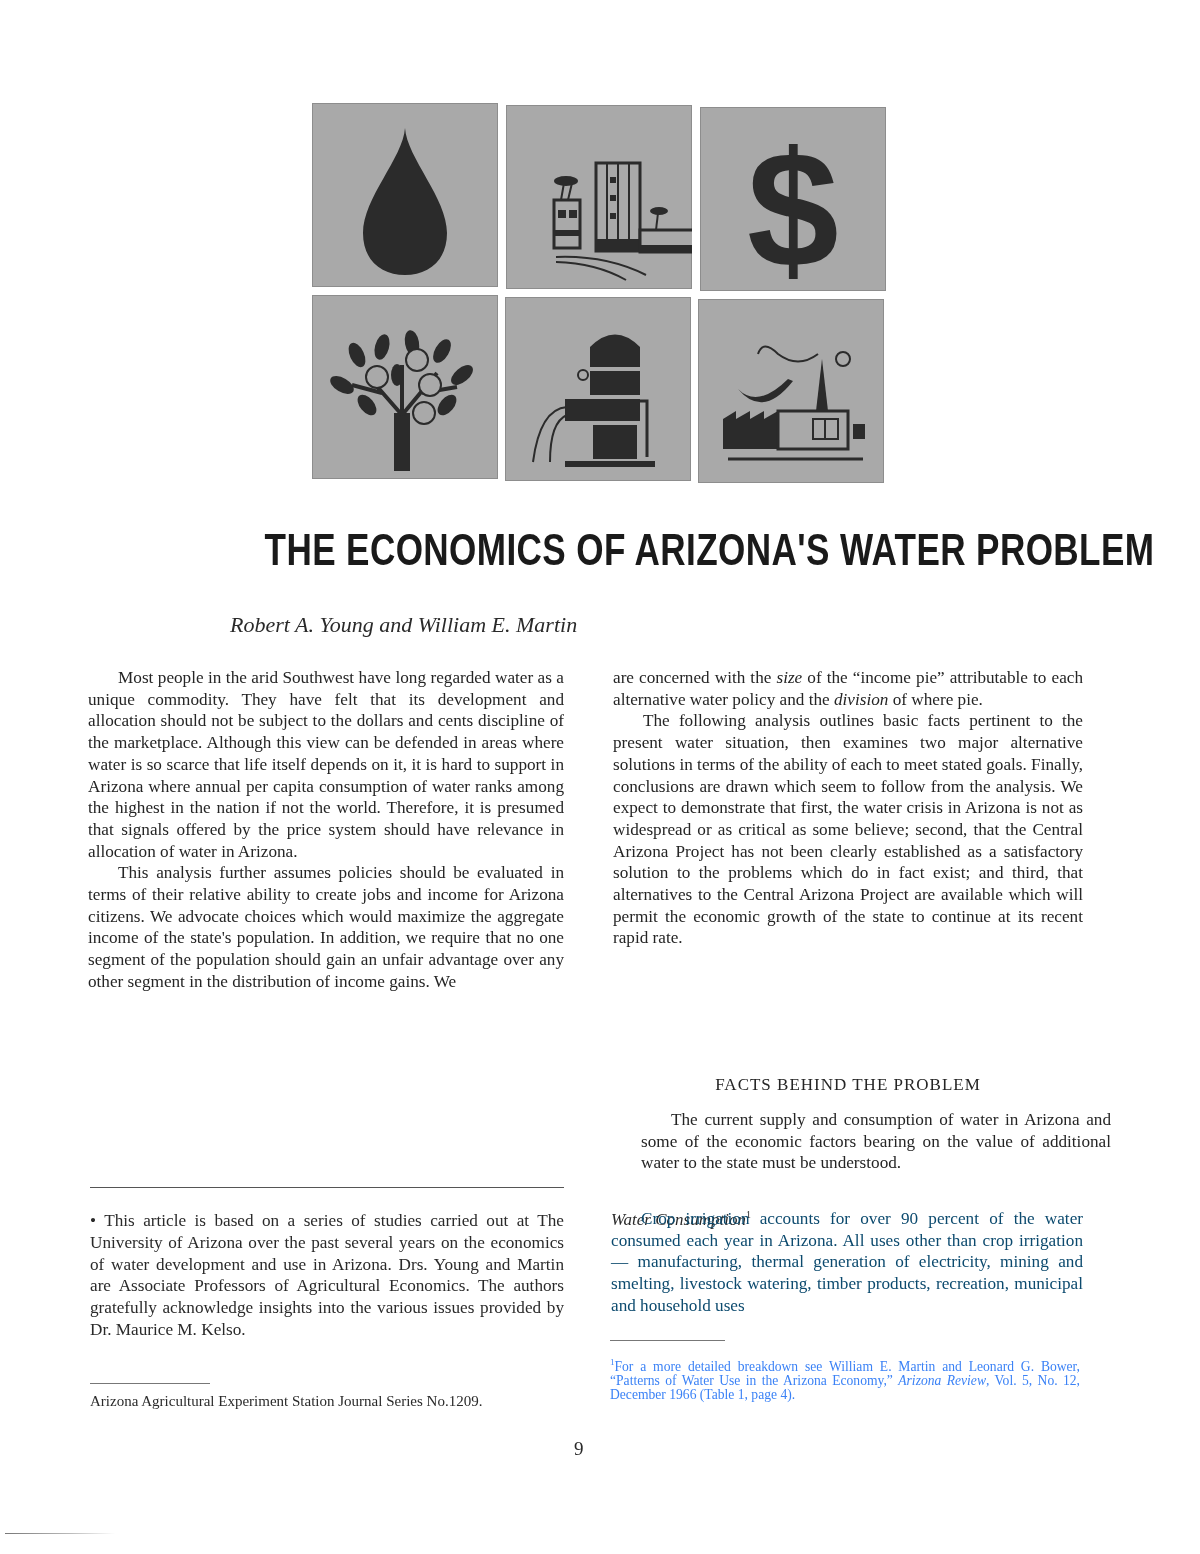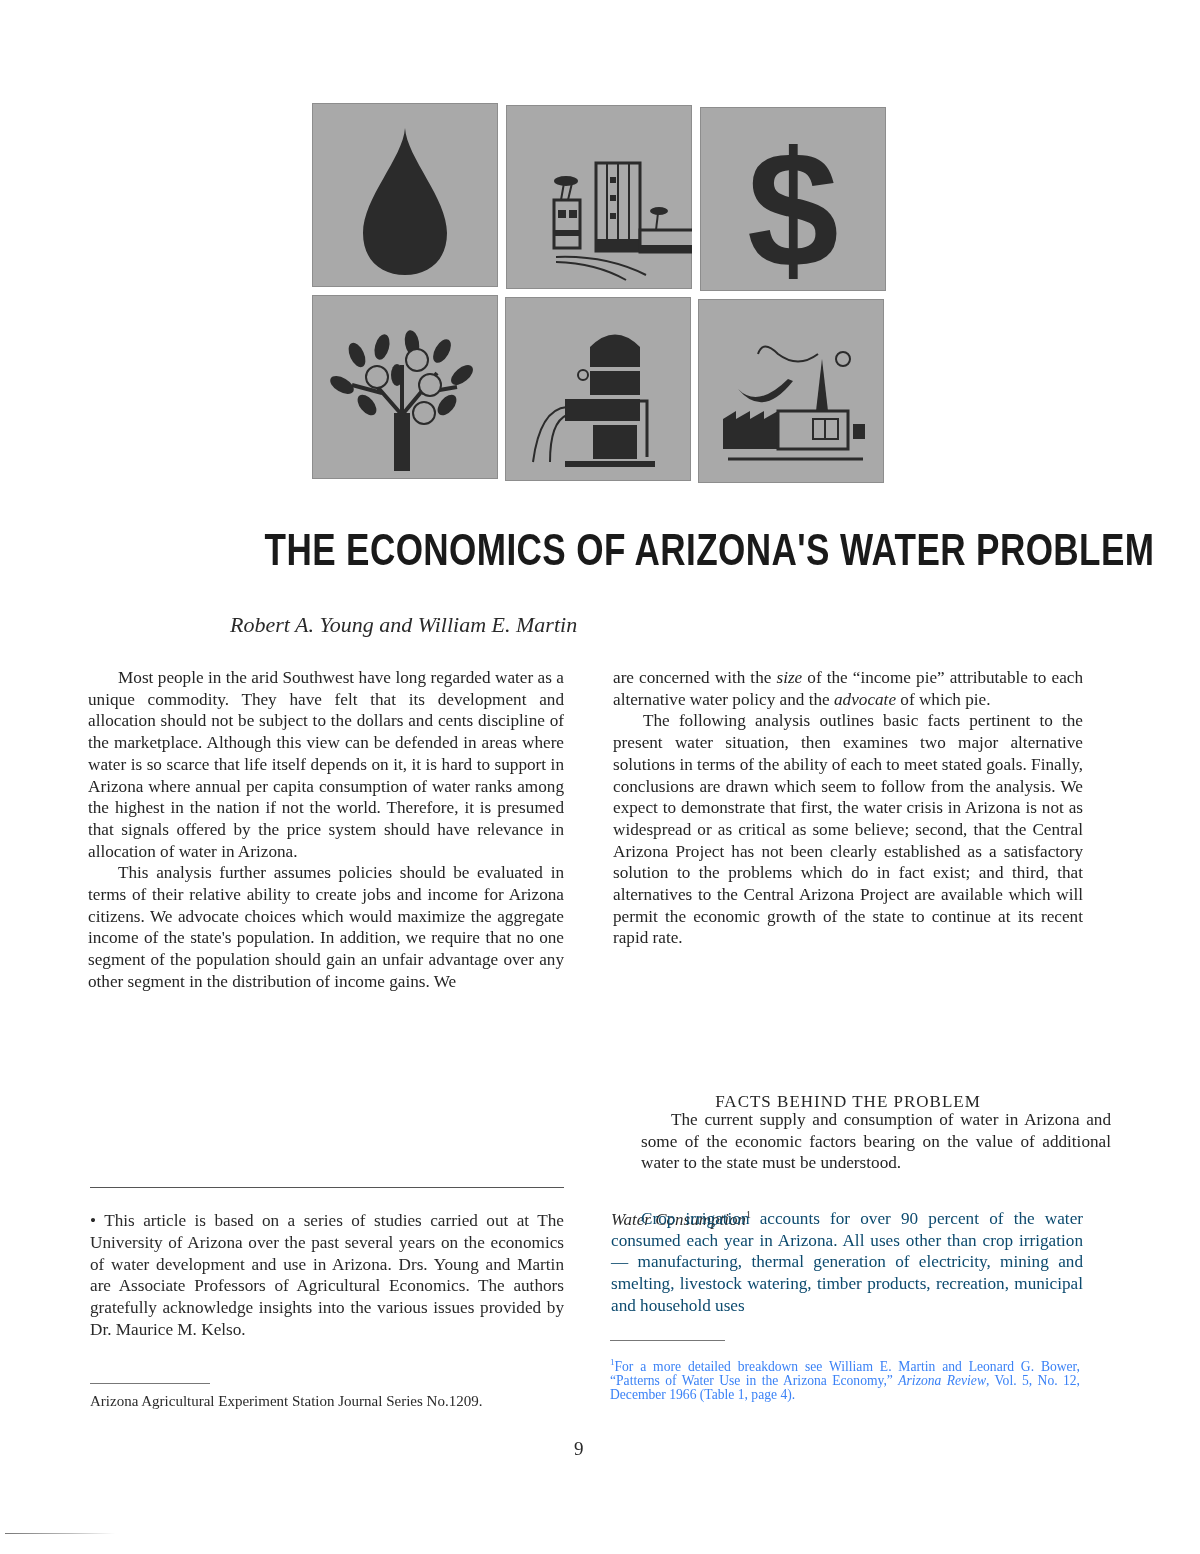--- a/index.html
+++ b/index.html
@@ -26,21 +26,21 @@
     .col p.noindent { text-indent: 0; }
 
     .rule { position: absolute; height: 1px; background: #555; }
     .rule-left { left: 90px; top: 1187px; width: 474px; }
     .rule-note { left: 90px; top: 1383px; width: 120px; background: #777; }
     .rule-right { left: 610px; top: 1340px; width: 115px; background: #777; }
 
     .footnote-left { position: absolute; left: 90px; top: 1210px; width: 474px; font-size: 17.2px; line-height: 21.8px; text-align: justify; color: #2a2a2a; }
     .series-line { position: absolute; left: 90px; top: 1393px; font-size: 15px; color: #2a2a2a; }
 
-    .section-heading { position: absolute; left: 613px; top: 1075px; width: 470px; text-align: center; font-size: 17px; letter-spacing: 1px; color: #252525; margin-top: 17px; }
+    .section-heading { position: absolute; left: 613px; top: 1075px; width: 470px; text-align: center; font-size: 17px; letter-spacing: 1px; color: #252525; }
     .facts-para { position: absolute; left: 613px; top: 1109px; width: 470px; font-size: 17.2px; line-height: 21.7px; text-align: justify; text-indent: 30px; color: #252525; margin-left: 28px; }
     .subhead { position: absolute; left: 611px; top: 1178px; font-style: italic; font-size: 17px; color: #2a2a2a; margin-top: 31px; }
     .subhead sup { font-size: 10px; font-style: normal; }
     .consumption-para { position: absolute; left: 611px; top: 1168px; width: 472px; font-size: 17.2px; line-height: 21.7px; text-align: justify; text-indent: 30px; color: #0c4a6e; margin-top: 40px; }
     .footnote-right { position: absolute; left: 610px; top: 1355px; width: 470px; font-size: 13.6px; line-height: 14.2px; text-align: justify; color: #3b82f6; }
     .footnote-right sup { font-size: 9px; }
     .page-number { position: absolute; left: 574px; top: 1438px; font-size: 19px; color: #2a2a2a; }
     .scan-mark { position: absolute; left: 5px; top: 1533px; width: 110px; height: 1px; background: linear-gradient(to right, #777, #bbb 60%, transparent); }
   </style>
 </head>
@@ -140,21 +140,21 @@
   <p>Most people in the arid Southwest have long regarded water as a unique commodity. They have felt that its development and allocation should not be subject to the dollars and cents discipline of the marketplace. Although this view can be defended in areas where water is so scarce that life itself depends on it, it is hard to support in Arizona where annual per capita consumption of water ranks among the highest in the nation if not the world. Therefore, it is presumed that signals offered by the price system should have relevance in allocation of water in Arizona.</p>
   <p>This analysis further assumes policies should be evaluated in terms of their relative ability to create jobs and income for Arizona citizens. We advocate choices which would maximize the aggregate income of the state's population. In addition, we require that no one segment of the population should gain an unfair advantage over any other segment in the distribution of income gains. We</p>
 </div>
 
 <div class="rule rule-left"></div>
 <div class="footnote-left">• This article is based on a series of studies carried out at The University of Arizona over the past several years on the economics of water development and use in Arizona. Drs. Young and Martin are Associate Professors of Agricultural Economics. The authors gratefully acknowledge insights into the various issues provided by Dr. Maurice M. Kelso.</div>
 <div class="rule rule-note"></div>
 <div class="series-line">Arizona Agricultural Experiment Station Journal Series No.1209.</div>
 
 <div class="col col-right">
-  <p class="noindent"><span>are concerned with the </span><i>size</i><span> of the “income pie” attributable to each alternative water policy and the </span><i>advocate</i><span> of which pie.</span></p>
+  <p class="noindent"><span>are concerned with the </span><i>size</i><span> of the “income pie” attributable to each alternative water policy and the </span><i>division</i><span> of where pie.</span></p>
   <p>The following analysis outlines basic facts pertinent to the present water situation, then examines two major alternative solutions in terms of the ability of each to meet stated goals. Finally, conclusions are drawn which seem to follow from the analysis. We expect to demonstrate that first, the water crisis in Arizona is not as widespread or as critical as some believe; second, that the Central Arizona Project has not been clearly established as a satisfactory solution to the problems which do in fact exist; and third, that alternatives to the Central Arizona Project are available which will permit the economic growth of the state to continue at its recent rapid rate.</p>
 </div>
 
 <div class="section-heading">FACTS BEHIND THE PROBLEM</div>
 <div class="facts-para">The current supply and consumption of water in Arizona and some of the economic factors bearing on the value of additional water to the state must be understood.</div>
 <div class="subhead"><span>Water Consumption</span><sup>1</sup></div>
 <div class="consumption-para">Crop irrigation accounts for over 90 percent of the water consumed each year in Arizona. All uses other than crop irrigation — manufacturing, thermal generation of electricity, mining and smelting, livestock watering, timber products, recreation, municipal and household uses</div>
 <div class="rule rule-right"></div>
 <div class="footnote-right"><sup>1</sup><span>For a more detailed breakdown see William E. Martin and Leonard G. Bower, “Patterns of Water Use in the Arizona Economy,” </span><i>Arizona Review</i><span>, Vol. 5, No. 12, December 1966 (Table 1, page 4).</span></div>
 

